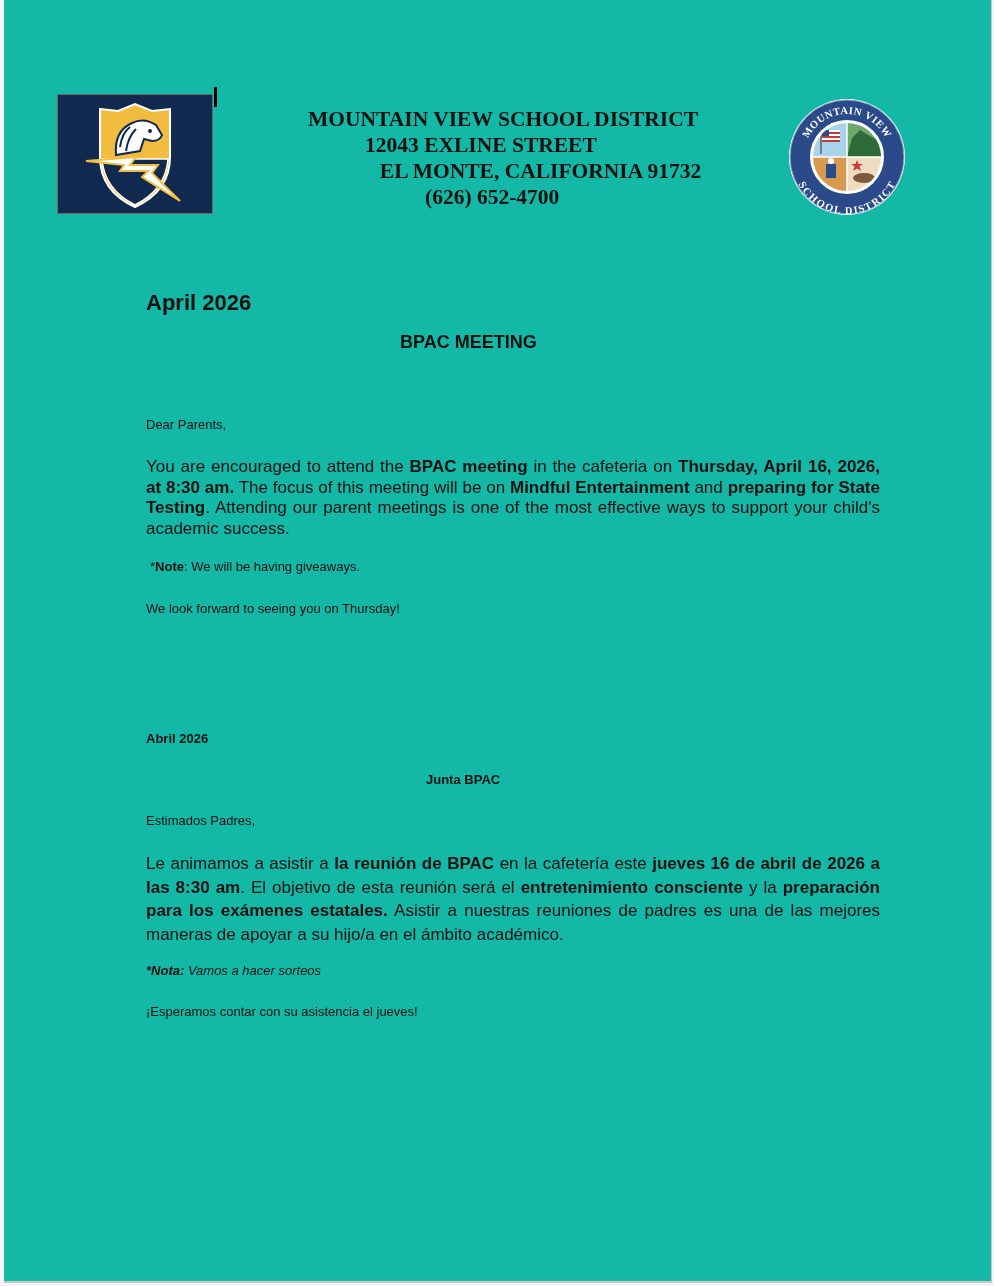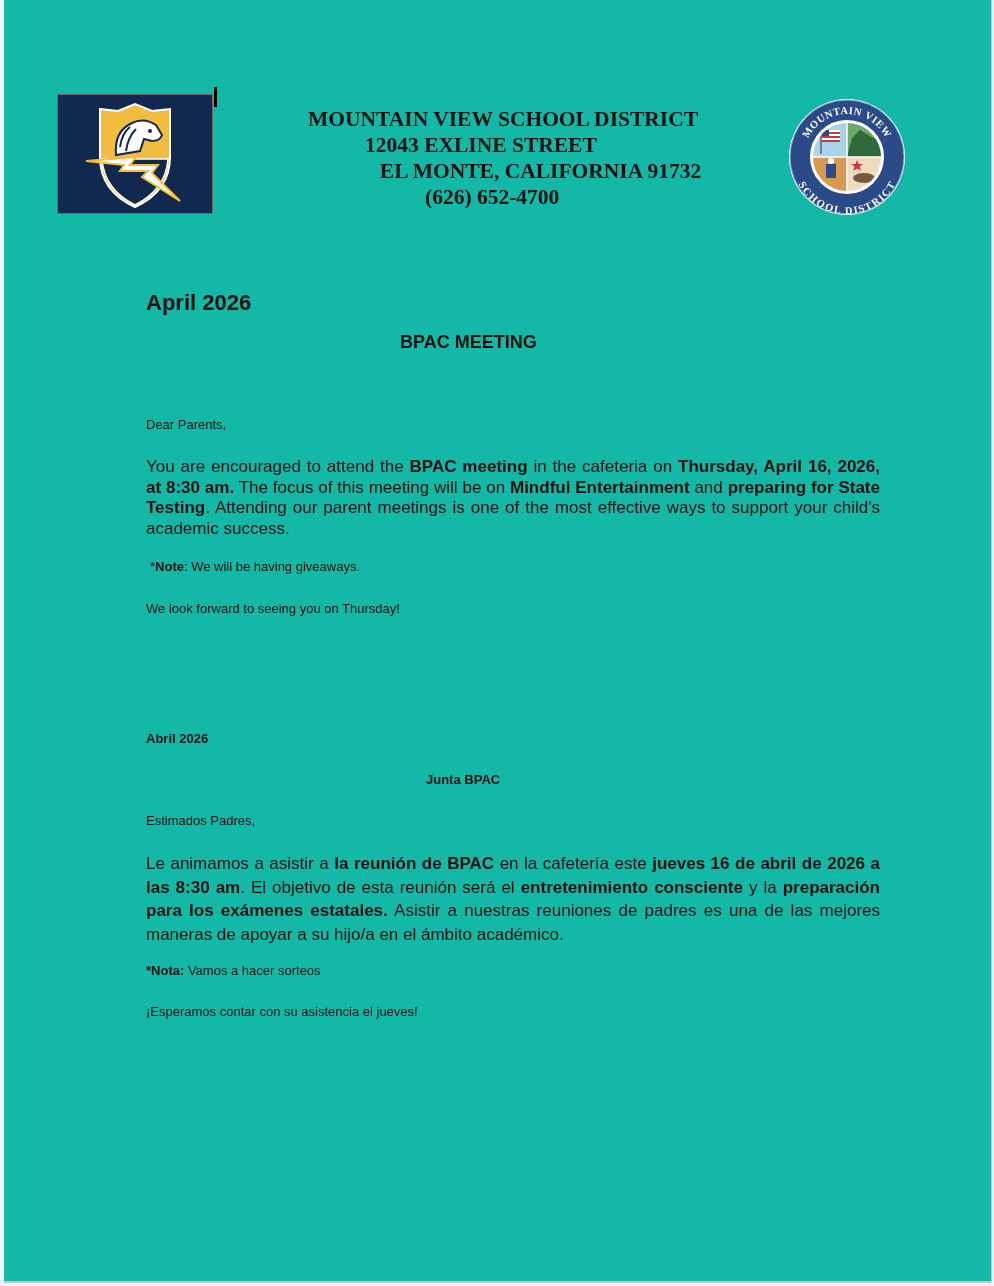--- a/index.html
+++ b/index.html
@@ -122,18 +122,18 @@
   <div class="abs body-text" style="left:142px; top:601px;">We look forward to seeing you on Thursday!</div>
 
   <div class="abs body-text bold" style="left:142px; top:731px;">Abril 2026</div>
   <div class="abs body-text bold" style="left:422px; top:772px;">Junta BPAC</div>
   <div class="abs body-text" style="left:142px; top:813px;">Estimados Padres,</div>
 
   <div class="para" style="top:852px; line-height:23.5px;">
     <span>Le animamos a asistir a </span><b>la reunión de BPAC</b><span> en la cafetería este </span><b>jueves 16 de abril de 2026 a las 8:30 am</b><span>. El objetivo de esta reunión será el </span><b>entretenimiento consciente</b><span> y la </span><b>preparación para los exámenes estatales.</b><span> Asistir a nuestras reuniones de padres es una de las mejores maneras de apoyar a su hijo/a en el ámbito académico.</span>
   </div>
 
-  <div class="abs body-text" style="left:142px; top:963px;">
+  <div class="abs body-text" style="left:142px; top:963px;font-style:italic;">
     <b>*Nota:</b><span> Vamos a hacer sorteos</span>
   </div>
   <div class="abs body-text" style="left:142px; top:1004px;">¡Esperamos contar con su asistencia el jueves!</div>
 
 </div>
 
 </body></html>

